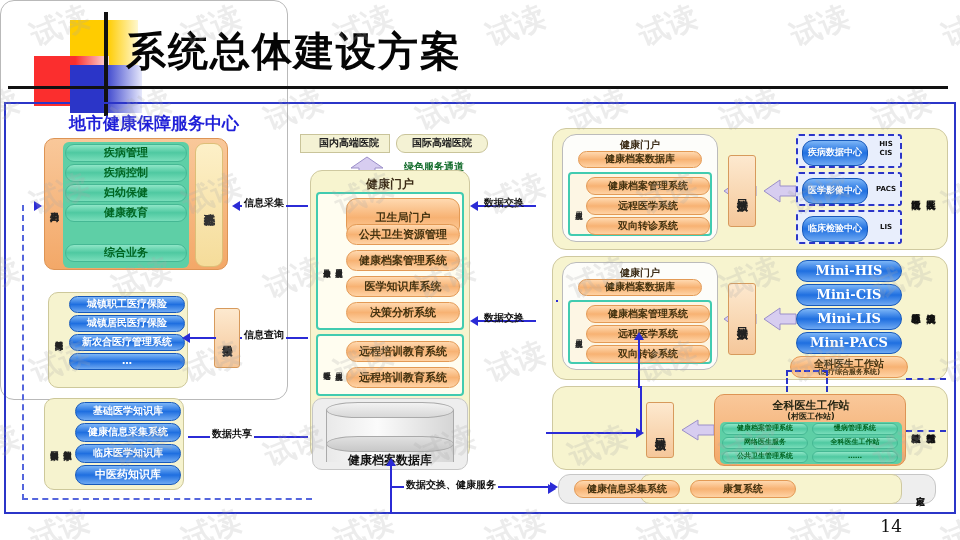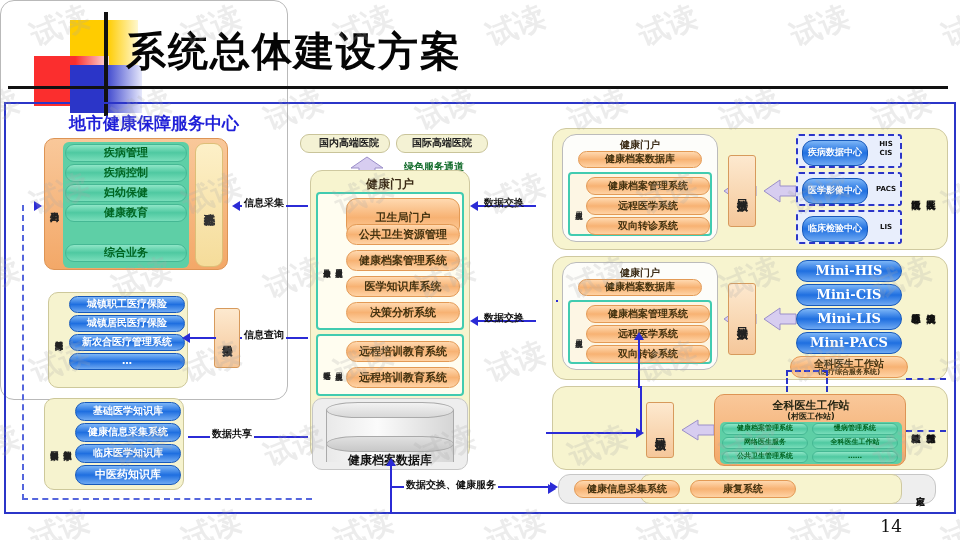--- a/index.html
+++ b/index.html
@@ -180,21 +180,21 @@
   <div class="pill blue" style="position:absolute;left:30px;top:3px;width:106px;height:19px;font-size:10px;">基础医学知识库</div>
   <div class="pill blue" style="position:absolute;left:30px;top:24px;width:106px;height:19px;font-size:10px;">健康信息采集系统</div>
   <div class="pill blue" style="position:absolute;left:30px;top:45px;width:106px;height:19px;font-size:10px;">临床医学知识库</div>
   <div class="pill blue" style="position:absolute;left:30px;top:66px;width:106px;height:20px;font-size:11px;">中医药知识库</div>
 </div>
 
 <div class="pill" style="position:absolute;left:214px;top:308px;width:26px;height:60px;background:linear-gradient(180deg,#fde9cf,#f5c79a);border:1px solid #d79a5c;border-radius:3px;">
   <span class="vlabel" style="font-size:10px;color:#222;">数据接口</span>
 </div>
 
-<div class="pill" style="position:absolute;left:300px;top:134px;width:90px;height:19px;background:#f4f2d4;border:1px solid #c9c49a;border-radius:9px;font-size:10px;color:#222;padding-left:8px;">国内高端医院</div>
+<div class="pill" style="position:absolute;left:300px;top:134px;width:90px;height:19px;background:#f4f2d4;border:1px solid #c9c49a;border-radius:0;font-size:10px;color:#222;padding-left:8px;">国内高端医院</div>
 <div class="pill" style="position:absolute;left:396px;top:134px;width:92px;height:19px;background:#f4f2d4;border:1px solid #c9c49a;border-radius:9px;font-size:10px;color:#222;">国际高端医院</div>
 <svg class="fat" style="left:350px;top:156px;" width="34" height="22">
   <polygon points="17,1 33,12 25,12 25,21 9,21 9,12 1,12" fill="#d7cdf0" stroke="#9b8fc9" stroke-width="1"></polygon>
 </svg>
 <div class="alabel" style="left:404px;top:160px;color:#116b2a;">绿色服务通道</div>
 
 <div style="position:absolute;left:310px;top:170px;width:160px;height:290px;background:#f7f4cf;border:1px solid #cfc9a0;border-radius:12px;"></div>
 <div style="position:absolute;left:310px;top:176px;width:160px;text-align:center;font-size:12px;font-weight:bold;color:#3a2a14;">健康门户</div>
 
 <div class="tealbox" style="left:316px;top:192px;width:148px;height:138px;">

